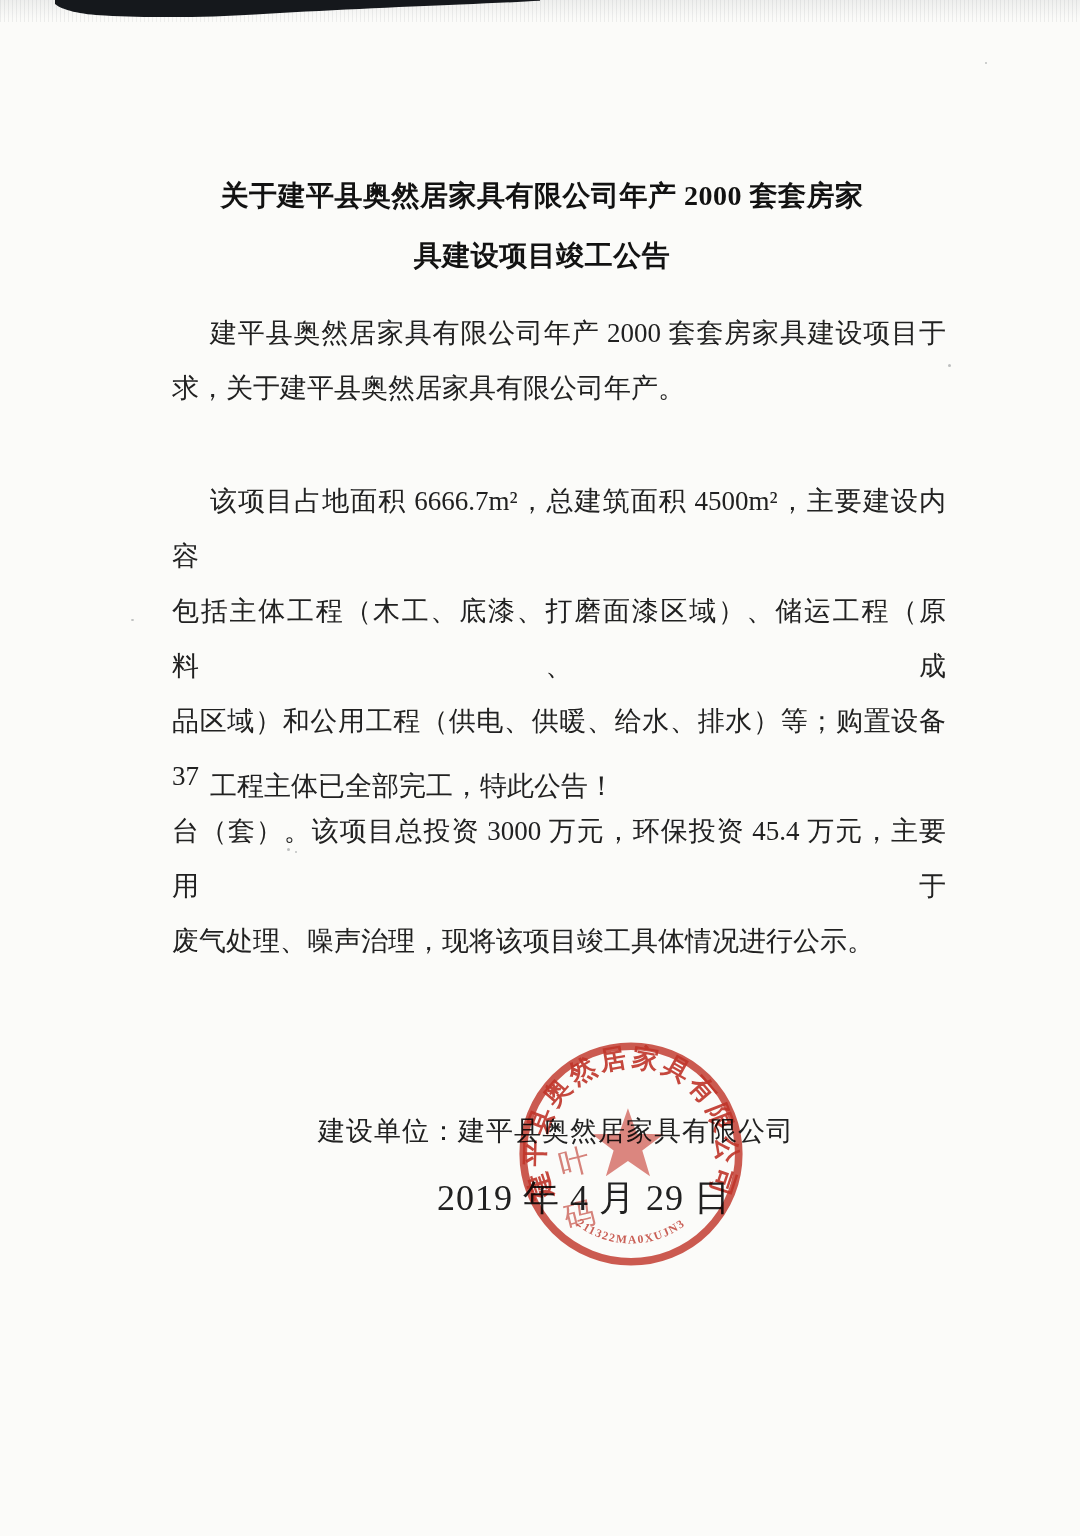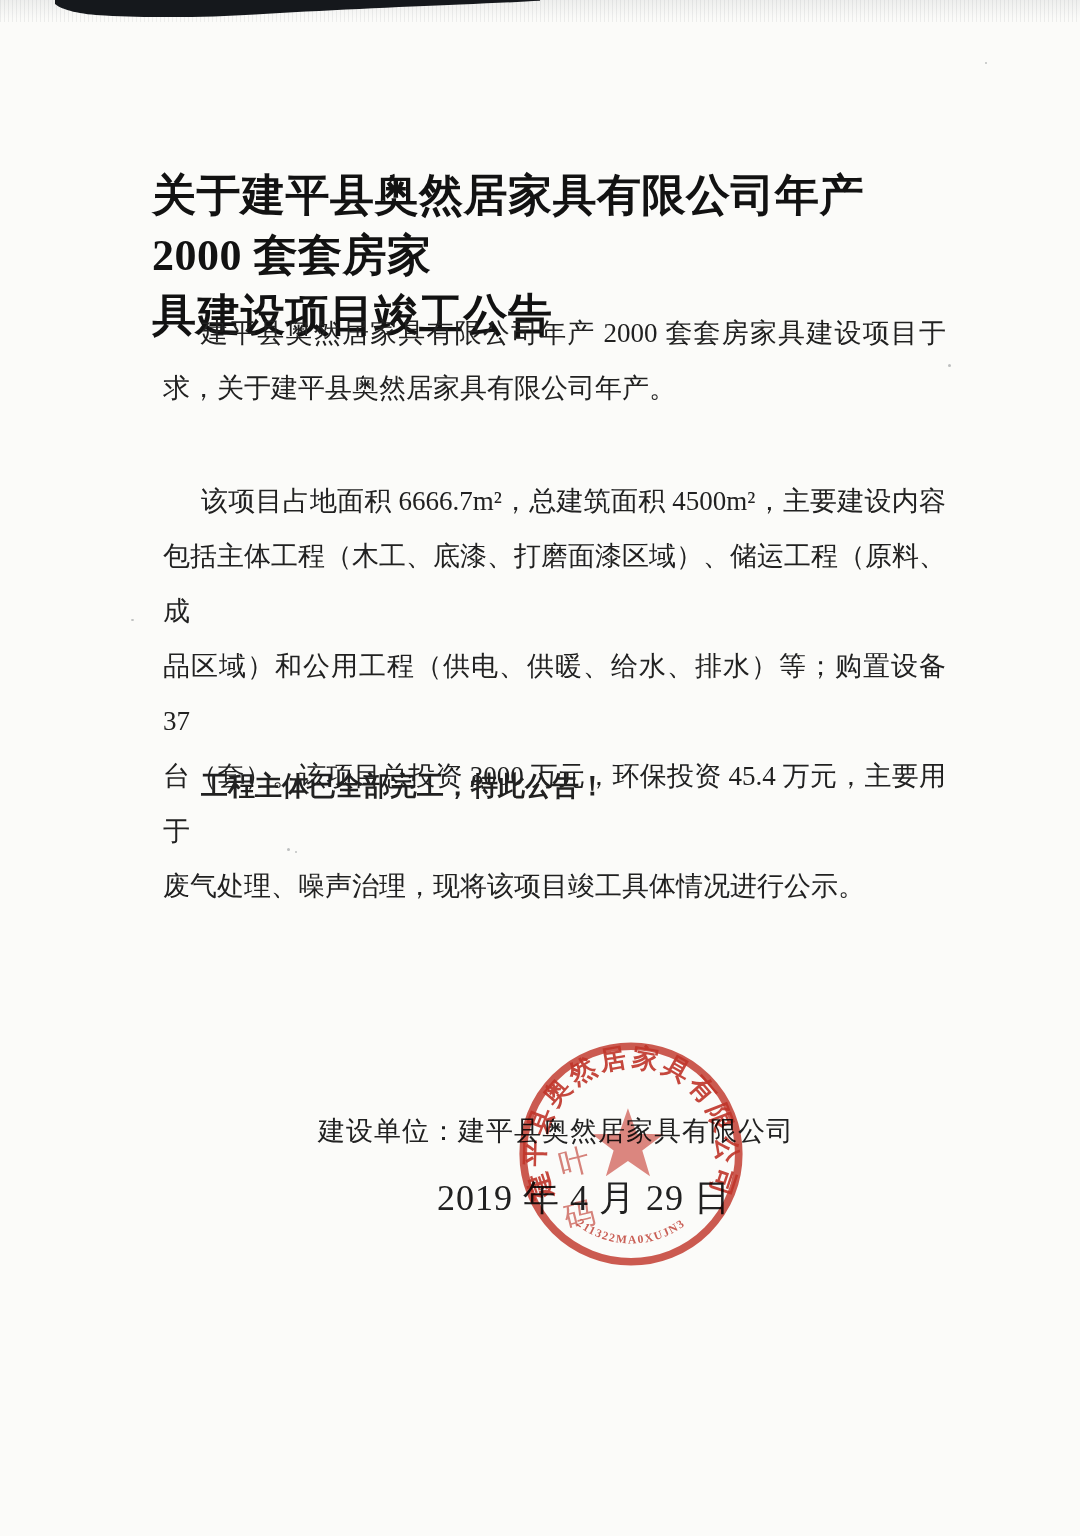--- a/index.html
+++ b/index.html
@@ -19,35 +19,35 @@
     background:
       repeating-linear-gradient(90deg, rgba(108,114,121,0.10) 0 1px, rgba(0,0,0,0) 1px 4px),
       linear-gradient(180deg, rgba(120,126,132,0.10), rgba(0,0,0,0) 85%);
   }
   .top-blob { position: absolute; left: 0; top: 0; }
 
   .speck { position: absolute; border-radius: 50%; background: rgba(90,95,100,0.38); }
 
   .title {
     position: absolute; left: 152px; top: 166px; width: 780px;
-    font-weight: bold; font-size: 44px;
+    text-align: center; font-weight: bold; font-size: 28px;
     line-height: 60px; color: #121212; letter-spacing: 0.5px;
   }
 
   .para {
     position: absolute; left: 163px; width: 783px;
     font-size: 27px; line-height: 55px; color: #212121;
   }
-  .para .bline { text-align: justify; text-align-last: justify; }
+  .para .bline { text-align: justify; text-align-last: justify; margin-left: 9px; }
   .para .bline.last { text-align-last: left; }
   .para .bline.indent { text-indent: 38px; }
 
   .p1 { top: 306px; }
   .p2 { top: 474px; }
-  .p3 { top: 759px; font-weight: bold; }
+  .p3 { top: 759px; }
 
   .sig-line {
     position: absolute; left: 318px; top: 1113px;
     font-size: 27px; color: #212121; letter-spacing: 1px;
   }
   .date-line {
     position: absolute; left: 437px; top: 1174px;
     font-size: 36px; color: #212121; letter-spacing: 1px;
   }
 

